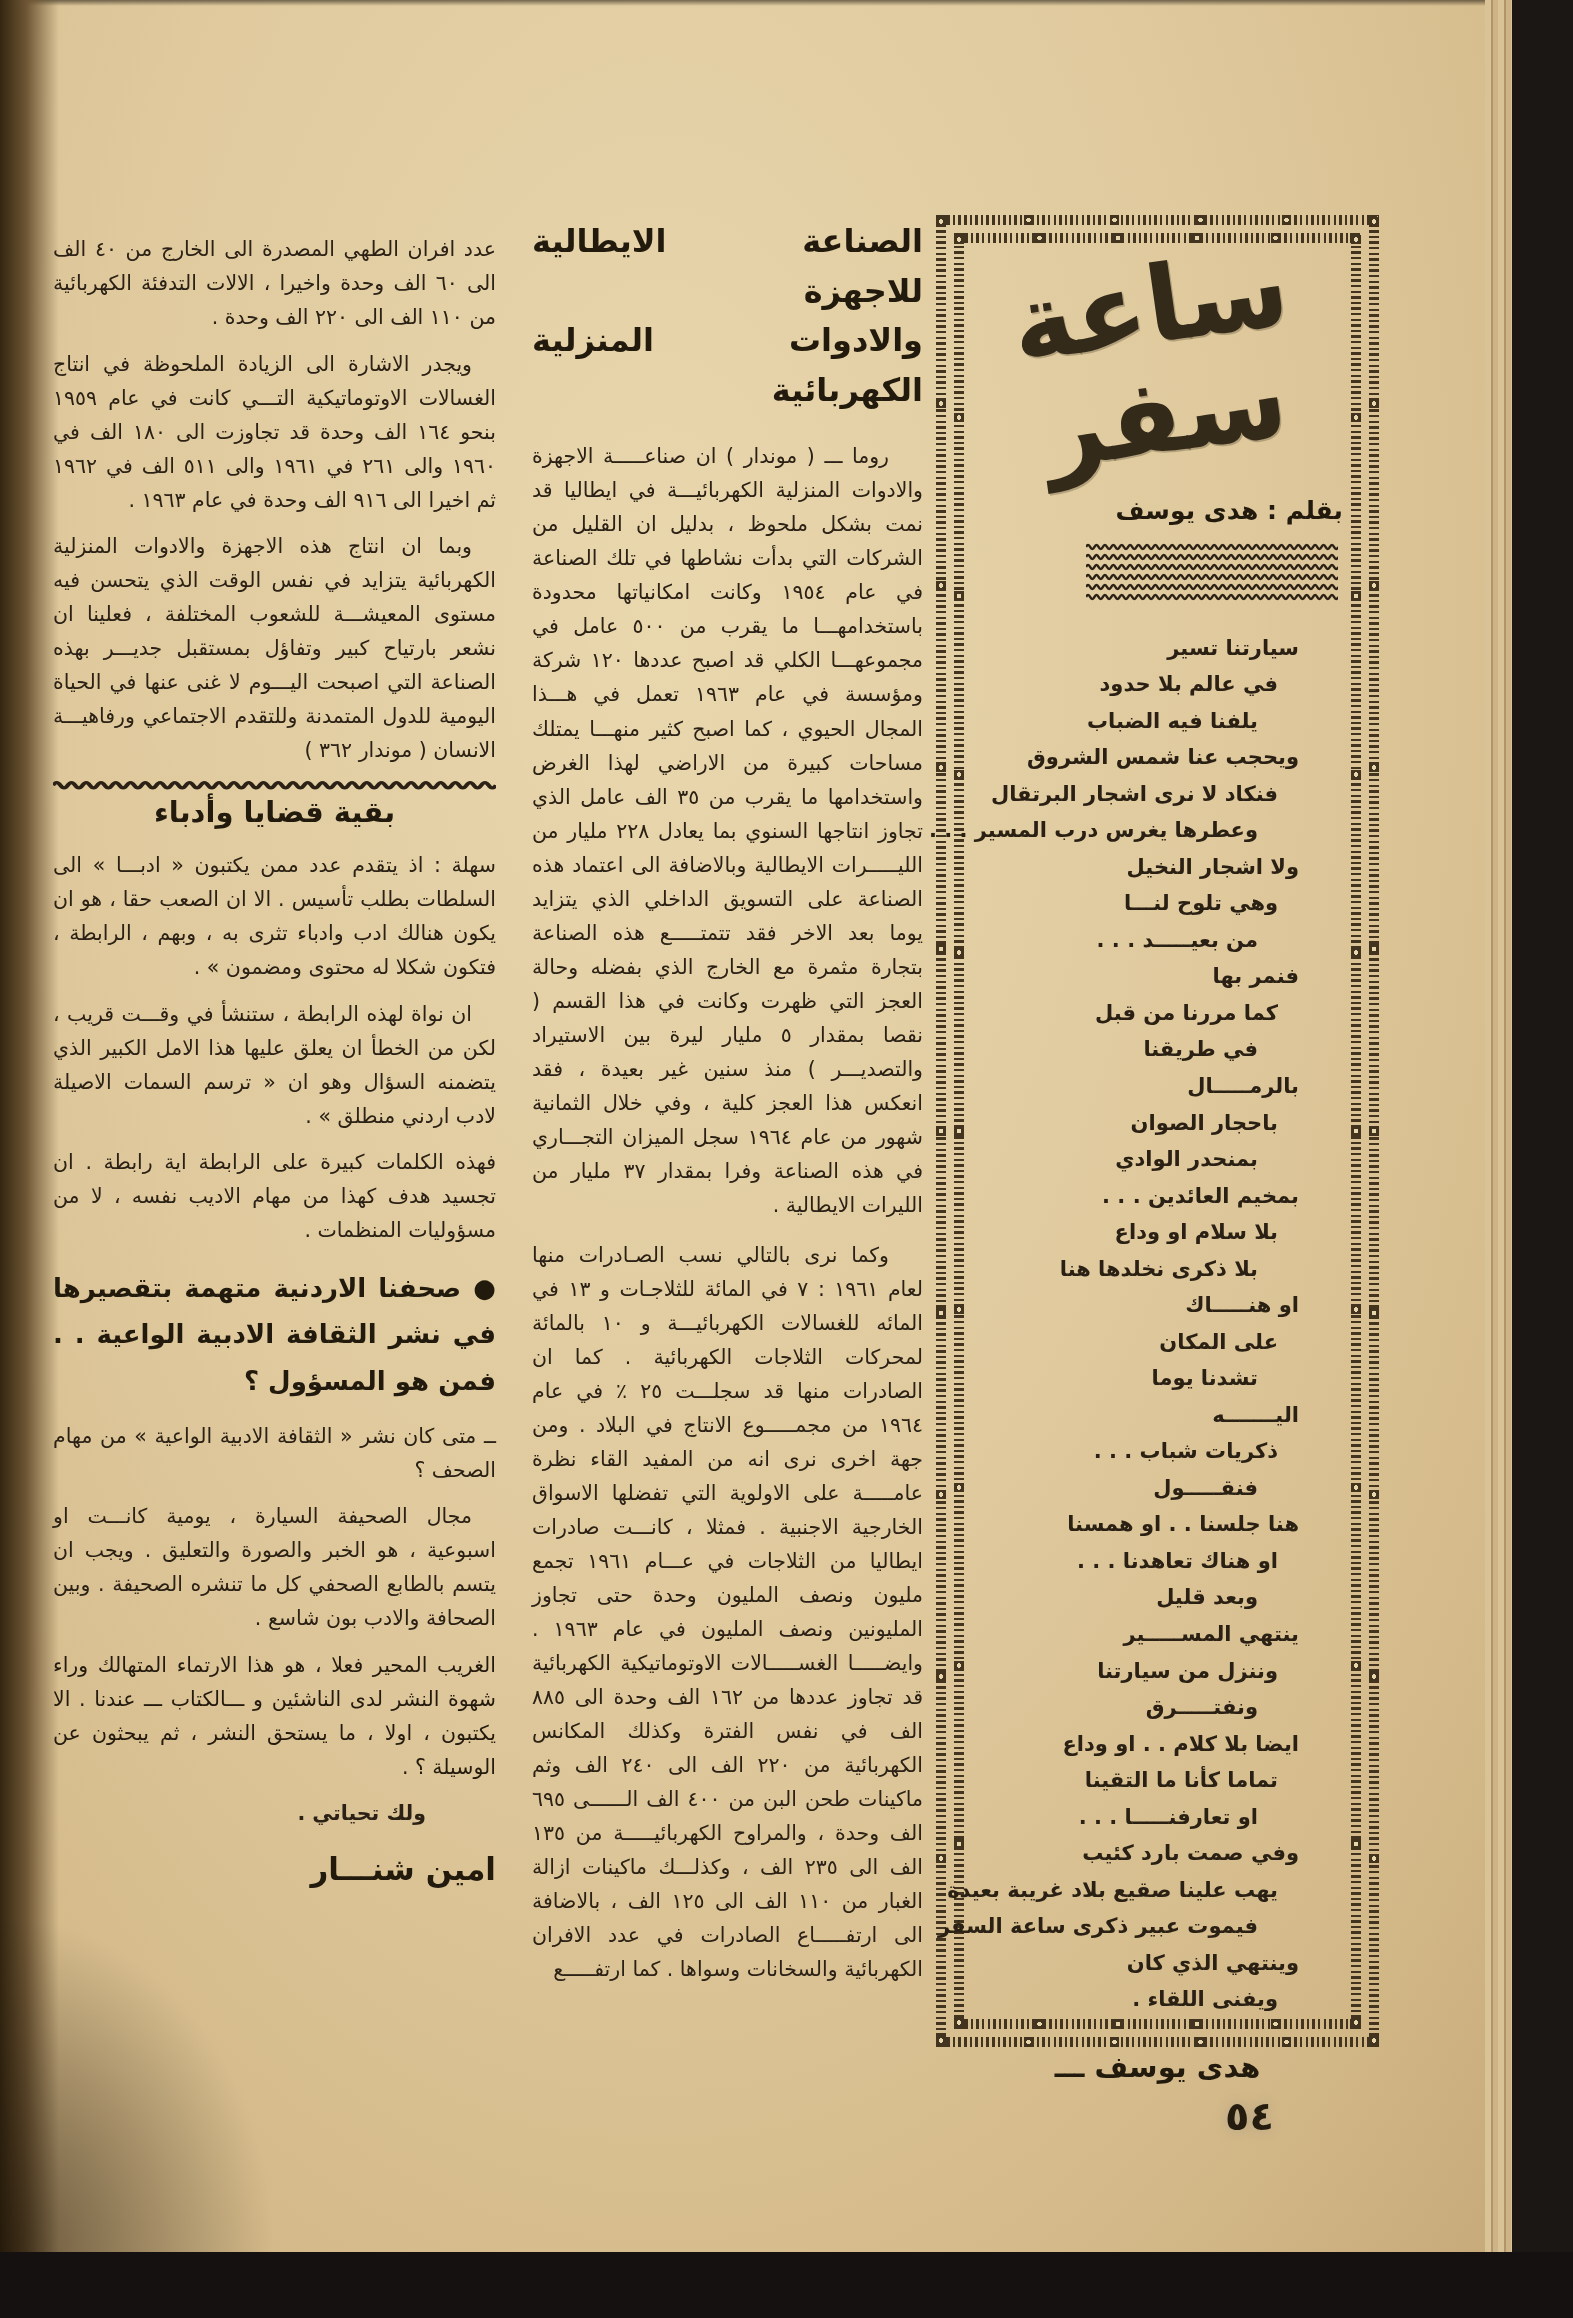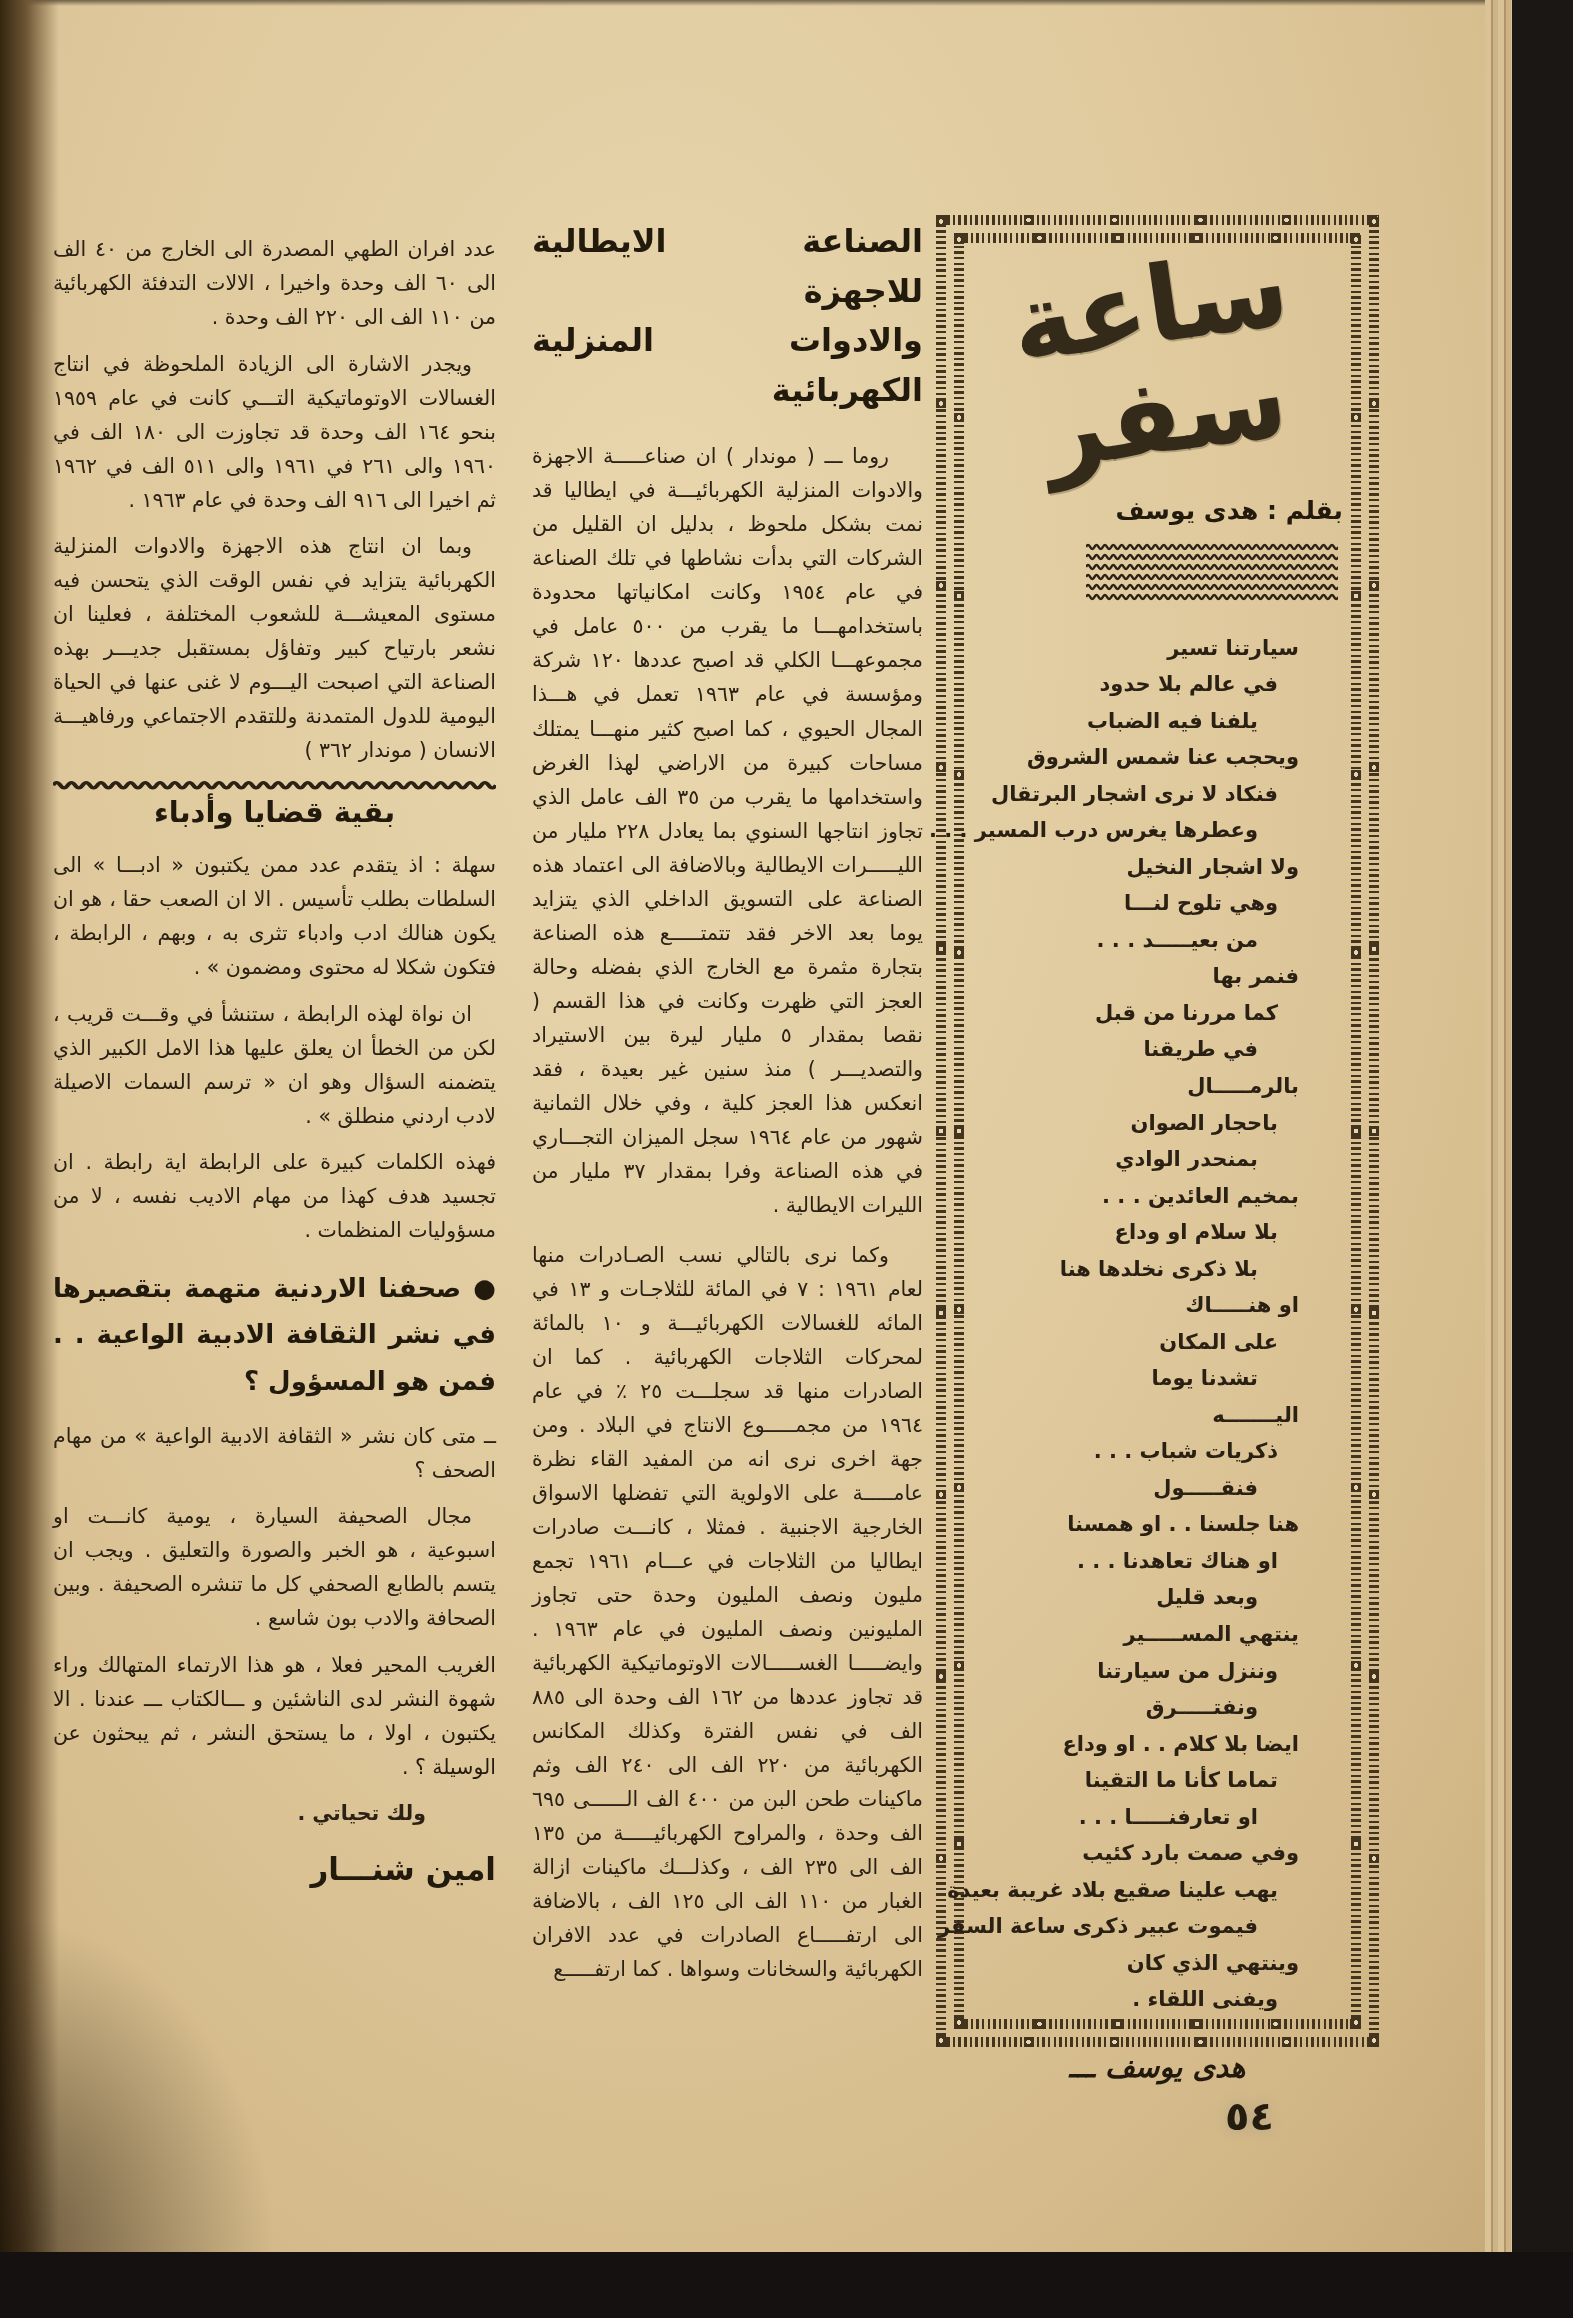--- a/index.html
+++ b/index.html
@@ -46,21 +46,21 @@
   .box-inner{position:absolute;left:36px;top:36px;right:36px;bottom:36px;direction:rtl;}
   .callig{font-size:105px;font-weight:bold;line-height:1.05;text-align:center;color:#342a1a;
     transform:rotate(-8deg);text-shadow:1.2px 1.9px 0 rgba(45,34,16,.25);}
   .byline{font-size:25px;font-weight:bold;text-align:right;margin-top:24px;color:#221a0d;}
   .waves{width:68%;margin:18.7px auto 0 auto;margin-right:5px;}
   .waves svg{display:block;width:100%;height:8px;margin-bottom:1.9px;}
   .poem{margin-top:29px;padding:0 44px 0 18.7px;}
   .poem-line{font-size:21px;font-weight:bold;line-height:1.74;color:#2a2013;white-space:nowrap;}
   .poem-line:nth-child(3n+2){margin-right:21px;}
   .poem-line:nth-child(3n){margin-right:41px;}
-  .poem-sig{font-size:29px;font-weight:bold;text-align:center;margin-top:32px;color:#221a0d;font-style:italic;}
+  .poem-sig{font-size:29px;font-weight:bold;text-align:center;margin-top:32px;color:#221a0d;}
   .page-num{position:absolute;left:1194px;top:2093px;font-size:40px;font-weight:bold;color:#241c0f;
     text-shadow:0 0 11.2px rgba(120,130,140,.35);margin-left:32px;}
 </style>
 </head>
 <body>
 
 <div class="page">
 
   <div class="top-edge"></div>
   <div class="binding"></div>

